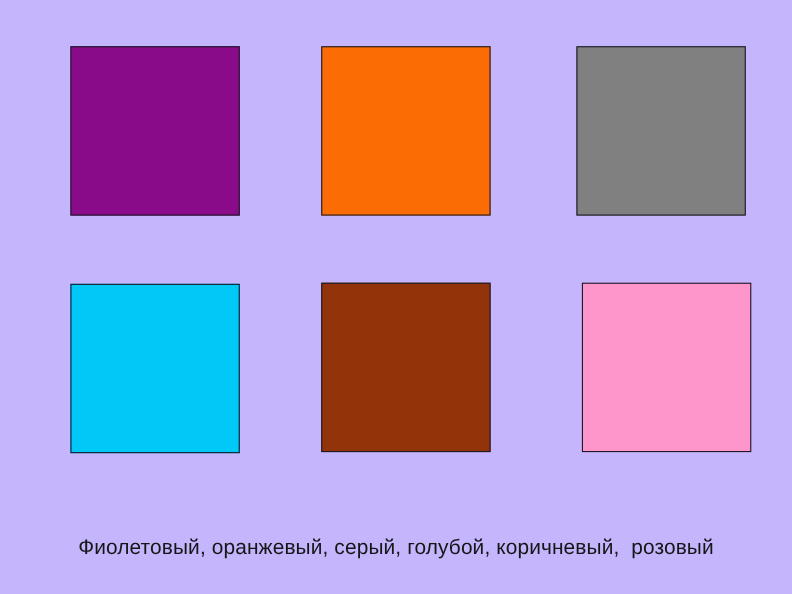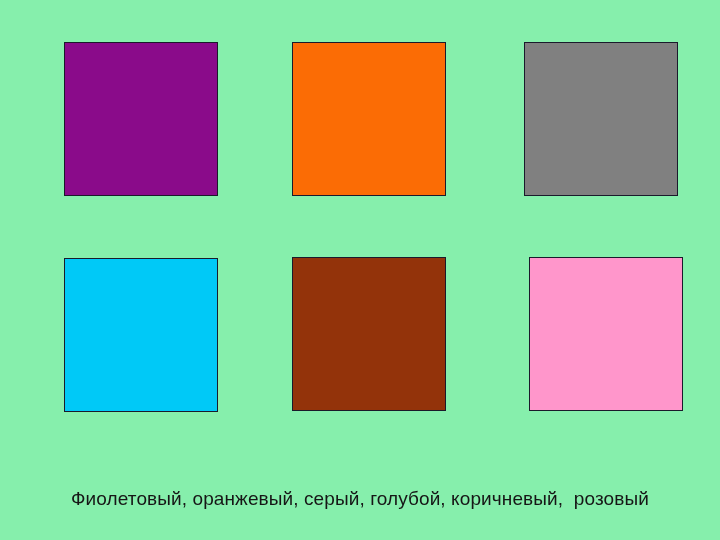--- a/index.html
+++ b/index.html
@@ -53,21 +53,21 @@
     font-size: 19px;
     line-height: 24px;
     color: #161616;
     letter-spacing: 0.1px;
     white-space: pre;
   }
 </style>
 </head>
 <body>
 
-<div id="slide" style="background-color: #86efac;">
+<div id="slide" style="background-color: #c4b5fd;">
 
   <div class="swatch-grid">
     <div class="swatch pos-r1c1" style="background-color: rgb(138, 11, 138); border-color: rgb(26, 26, 43);"></div>
     <div class="swatch pos-r1c2" style="background-color: rgb(251, 108, 5); border-color: rgb(26, 26, 43);"></div>
     <div class="swatch pos-r1c3" style="background-color: rgb(128, 128, 128); border-color: rgb(26, 26, 43);"></div>
     <div class="swatch pos-r2c1" style="background-color: rgb(0, 201, 247); border-color: rgb(26, 26, 43);"></div>
     <div class="swatch pos-r2c2" style="background-color: rgb(147, 51, 10); border-color: rgb(26, 26, 43);"></div>
     <div class="swatch pos-r2c3" style="background-color: rgb(255, 150, 203); border-color: rgb(26, 26, 43);"></div>
   </div>
 

